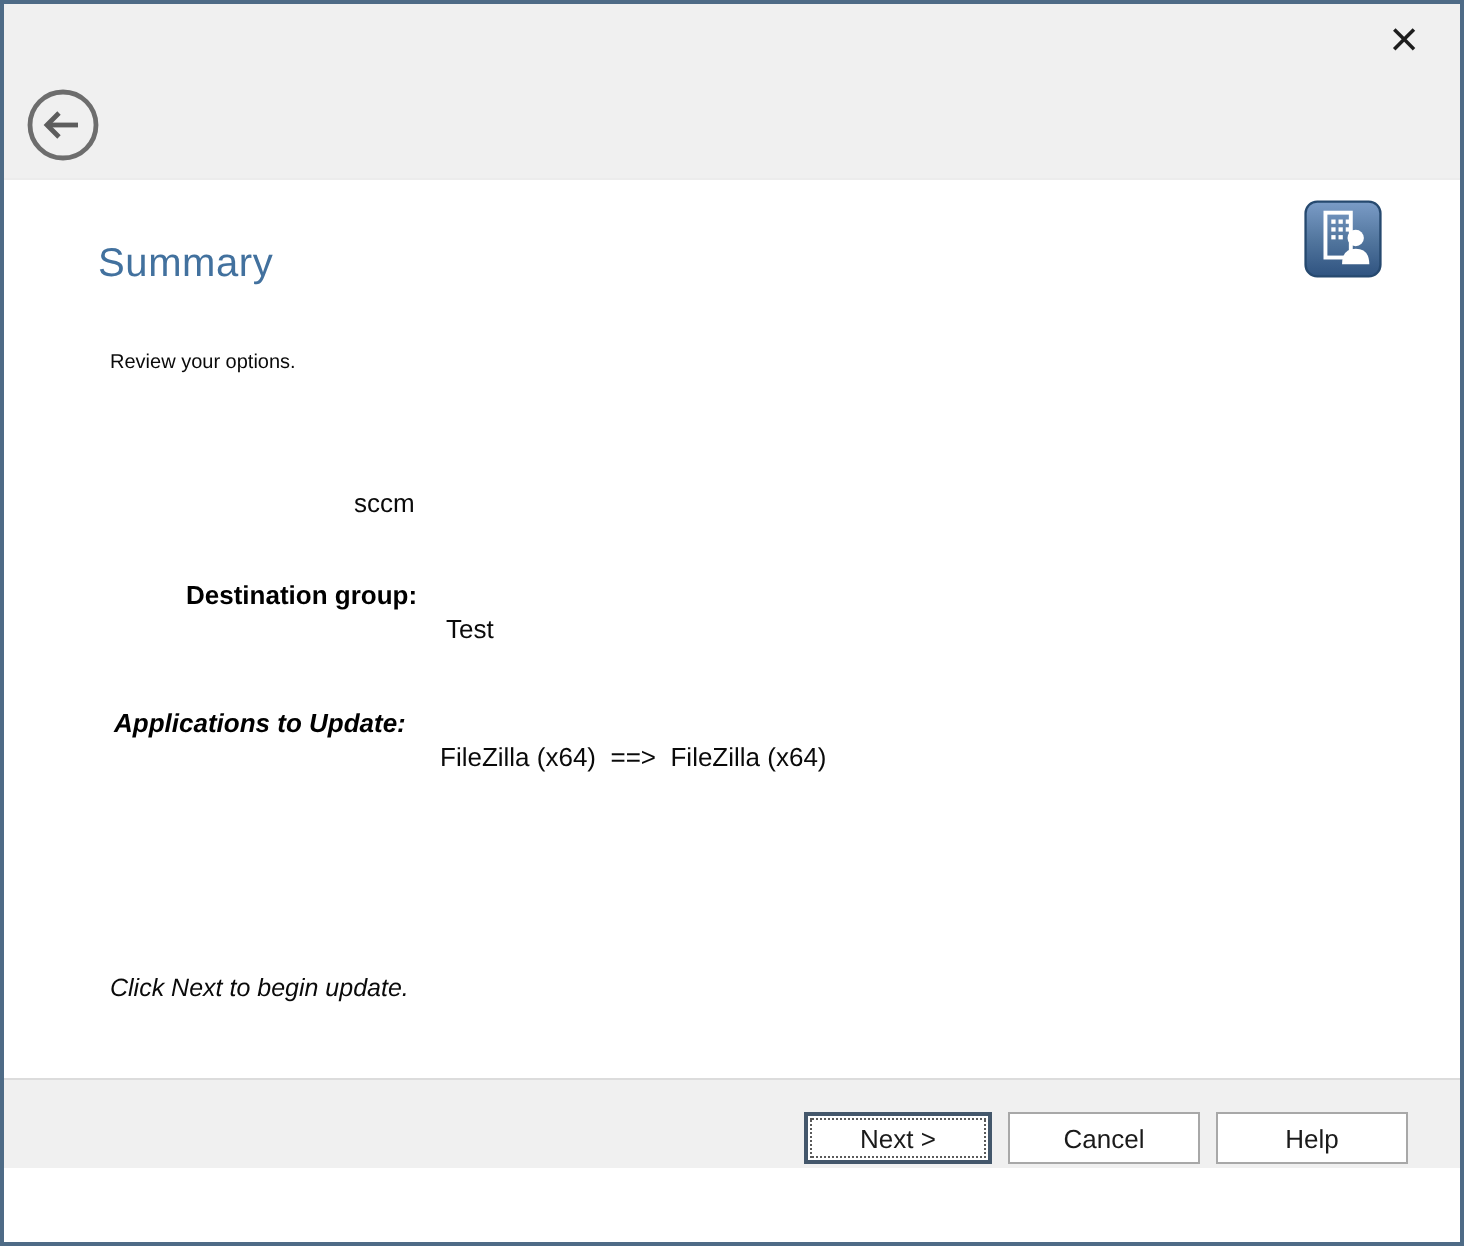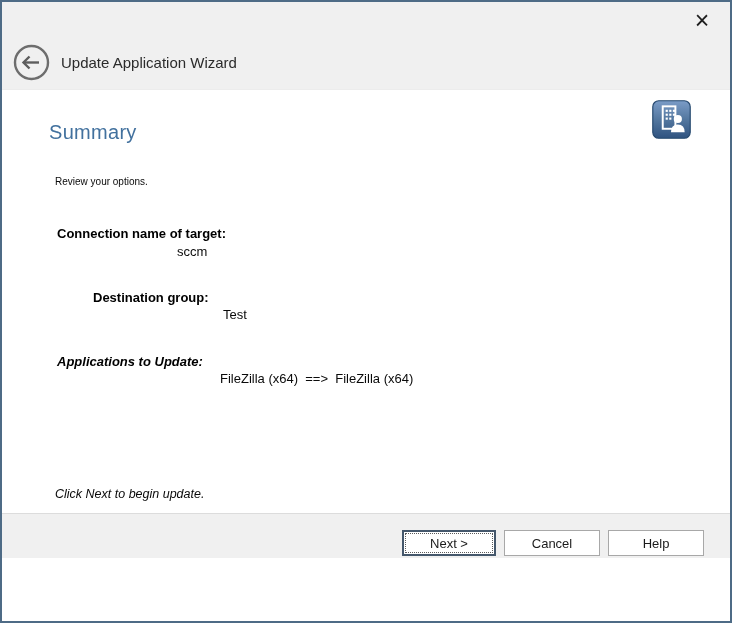--- a/index.html
+++ b/index.html
@@ -77,20 +77,21 @@
     position: absolute;
     left: 53px; top: 397px;
     font-size: 12.5px; color: #0a0a0a; font-style: italic;
   }
   
   .footer {
     position: relative;
     height: 45px;
     background: #f0f0f0;
     border-top: 1px solid #dcdcdc;
+    margin-top: 26px;
   }
   .btn {
     position: absolute;
     top: 16px;
     height: 26px;
     background: #ffffff;
     border: 1px solid #a8a8a8;
     font-family: "Liberation Sans", "DejaVu Sans", sans-serif;
     font-size: 13px; color: #1a1a1a;
     cursor: default;
@@ -112,21 +113,20 @@
   <div class="header">
     <div class="close-btn">×</div>
     <div class="header-row">
       <span>
         <svg class="back-btn" viewBox="0 0 37 37" aria-hidden="true">
           <circle cx="18.5" cy="18.5" r="16.5" fill="none" stroke="#6d6d6d" stroke-width="2.4"></circle>
           <line x1="10.5" y1="18.5" x2="26" y2="18.5" stroke="#5d5d5d" stroke-width="2.4"></line>
           <polyline points="16.5,12.5 10.5,18.5 16.5,24.5" fill="none" stroke="#5d5d5d" stroke-width="2.4" stroke-linejoin="miter"></polyline>
         </svg>
       </span>
-      <span class="header-title">Update Application Wizard</span>
     </div>
   </div>
 
   <div class="content">
     <div class="page-heading">Summary</div>
 
     <svg class="app-icon" viewBox="0 0 40 40" aria-hidden="true">
       <defs>
         <linearGradient id="iconGrad" x1="0" y1="0" x2="0" y2="1">
           <stop offset="0" stop-color="#7b9cc7"></stop>
@@ -143,21 +143,20 @@
       <rect x="17.7" y="14" width="2.2" height="2.2" fill="#ffffff"></rect>
       <rect x="21.4" y="14" width="2.2" height="2.2" fill="#ffffff"></rect>
       <rect x="14" y="18" width="2.2" height="2.2" fill="#ffffff"></rect>
       <rect x="17.7" y="18" width="2.2" height="2.2" fill="#ffffff"></rect>
       <circle cx="26.5" cy="19.5" r="4.2" fill="#ffffff"></circle>
       <path d="M19.5 33 q0 -8 7 -8 q7 0 7 8 z" fill="#ffffff"></path>
     </svg>
 
     <div class="intro">Review your options.</div>
 
-    <div class="sec-label label-1">Connection name of target:</div>
     <div class="sec-value value-1">sccm</div>
 
     <div class="sec-label label-2">Destination group:</div>
     <div class="sec-value value-2">Test</div>
 
     <div class="sec-label label-3">Applications to Update:</div>
     <div class="sec-value value-3">FileZilla (x64)  ==&gt;  FileZilla (x64)</div>
 
     <div class="hint">Click Next to begin update.</div>
   </div>

